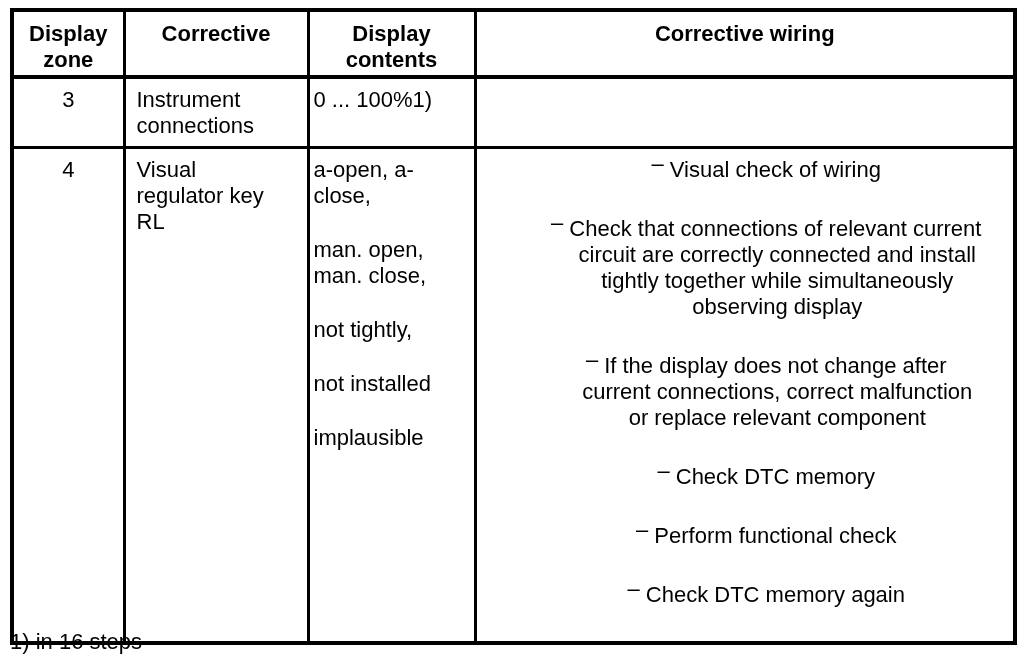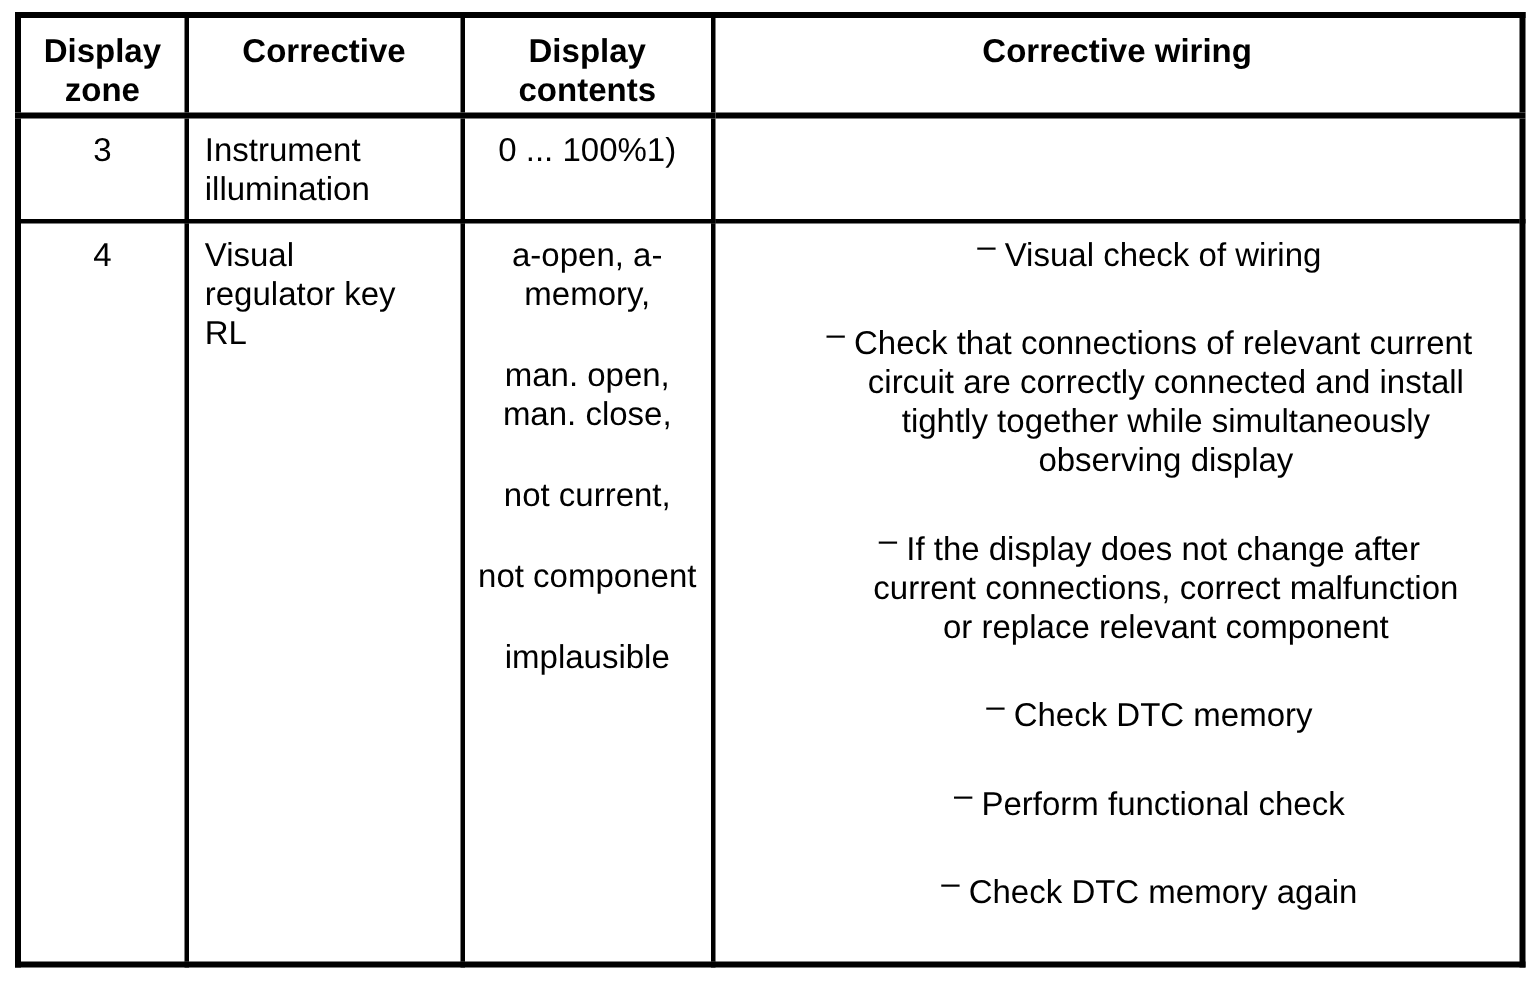--- a/index.html
+++ b/index.html
@@ -52,21 +52,20 @@
   td.col-zone {
     text-align: center;
     padding-top: 8px;
   }
   td.col-designation {
     text-align: left;
     padding: 8px 8px 0 11px;
     white-space: pre-line;
   }
   td.col-contents {
-    text-align: center;
     padding: 8px 4px 0 4px;
   }
   td.col-contents p {
     margin: 0 0 28px 0;
     white-space: pre-line;
   }
   td.col-actions {
     text-align: center;
     padding: 8px 14px 0 57px;
   }
@@ -113,51 +112,52 @@
         <th>Corrective</th>
         <th>Display
 contents</th>
         <th>Corrective wiring</th>
       </tr>
     </thead>
     <tbody>
       <tr class="row-1">
         <td class="col-zone">3</td>
         <td class="col-designation">Instrument
-illumination</td>
+connections</td>
         <td class="col-contents">
           <p>0 ... 100%1)</p>
         </td>
         <td class="col-actions"></td>
       </tr>
       <tr class="row-2">
         <td class="col-zone">4</td>
         <td class="col-designation">Visual
 regulator key
 RL</td>
         <td class="col-contents">
           <p>a-open, a-
-memory,</p>
+close,</p>
           <p>man. open,
 man. close,</p>
-          <p>not current,</p>
-          <p>not component</p>
+          <p>not tightly,</p>
+          <p>not installed</p>
           <p>implausible</p>
         </td>
         <td class="col-actions">
           <div class="action-item"><span class="dash">–</span><span class="action-text">Visual check of wiring</span></div>
           <div class="action-item"><span class="dash">–</span><span class="action-text">Check that connections of relevant current
 circuit are correctly connected and install
 tightly together while simultaneously
 observing display</span></div>
           <div class="action-item"><span class="dash">–</span><span class="action-text">If the display does not change after
 current connections, correct malfunction
 or replace relevant component</span></div>
           <div class="action-item"><span class="dash">–</span><span class="action-text">Check DTC memory</span></div>
           <div class="action-item"><span class="dash">–</span><span class="action-text">Perform functional check</span></div>
           <div class="action-item"><span class="dash">–</span><span class="action-text">Check DTC memory again</span></div>
         </td>
       </tr>
     </tbody>
   </table>
 
+  <div class="footnote">1) in 16 steps</div>
 
 </div>
 
 </body></html>

